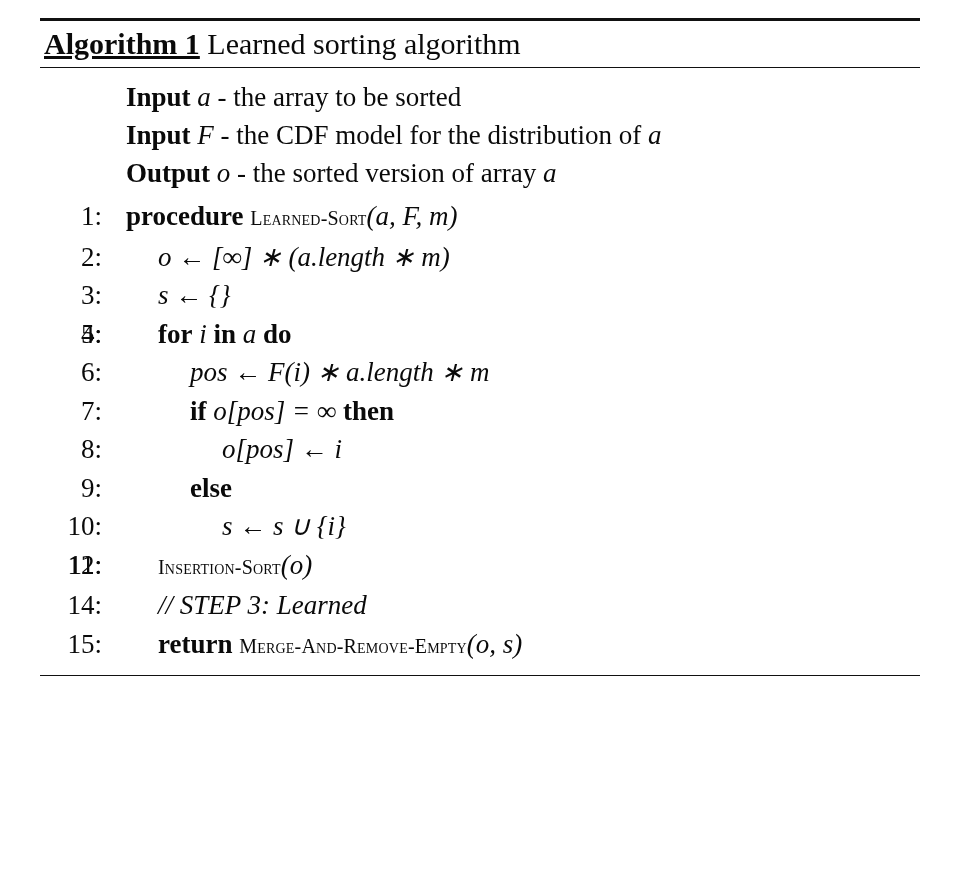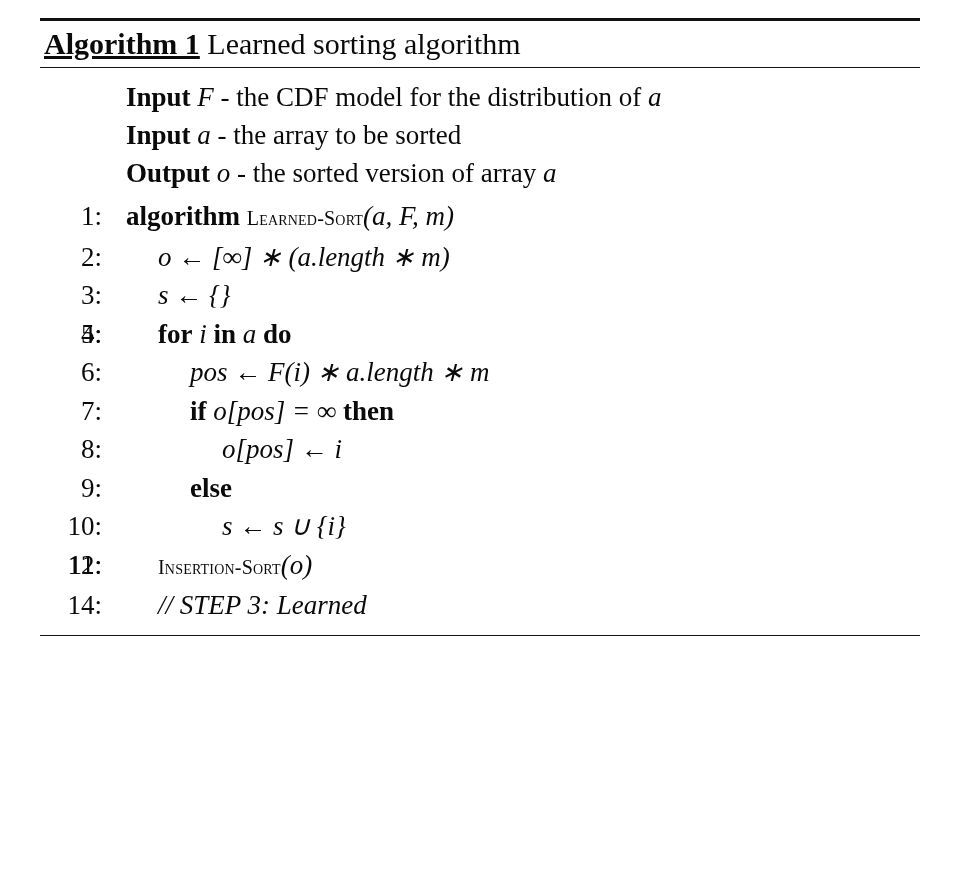--- a/index.html
+++ b/index.html
@@ -96,39 +96,39 @@
   </div>
 
   <div class="rule-mid"></div>
 
   <div class="body-block">
 
     <div class="gap-top"></div>
 
     <div class="io-line">
       <span class="kw">Input</span>
-      <span class="mv">F</span> - the CDF model for the distribution of <span class="mv">a</span>
+      <span class="mv">a</span> - the array to be sorted
     </div>
 
     <div class="io-line">
       <span class="kw">Input</span>
-      <span class="mv">a</span> - the array to be sorted
+      <span class="mv">F</span> - the CDF model for the distribution of <span class="mv">a</span>
     </div>
 
 
     <div class="io-line">
       <span class="kw">Output</span>
       <span class="mv">o</span> - the sorted version of array <span class="mv">a</span>
     </div>
 
     <div class="spacer-1"></div>
 
     <div class="code-line ind1">
       <span class="lineno">1:</span>
-      <span class="kw">algorithm</span>
+      <span class="kw">procedure</span>
       <span class="sc">Learned-Sort</span><span class="mv">(a, F, m)</span>
     </div>
 
     <div class="code-line ind2">
       <span class="lineno">2:</span>
       <span class="mv">o ← [∞] ∗ (a.length ∗ m)</span>
     </div>
 
     <div class="code-line ind2">
       <span class="lineno">3:</span>
@@ -183,18 +183,23 @@
       <span class="lineno">12:</span>
       <span class="sc">Insertion-Sort</span><span class="mv">(o)</span>
     </div>
 
 
     <div class="code-line ind2">
       <span class="lineno">14:</span>
       <span class="cmt">// STEP 3: Learned</span>
     </div>
 
+    <div class="code-line ind2">
+      <span class="lineno">15:</span>
+      <span class="kw">return</span>
+      <span class="sc">Merge-And-Remove-Empty</span><span class="mv">(o, s)</span>
+    </div>
 
   </div>
 
   <div class="rule-bottom"></div>
 
 </div>
 
 </body></html>

